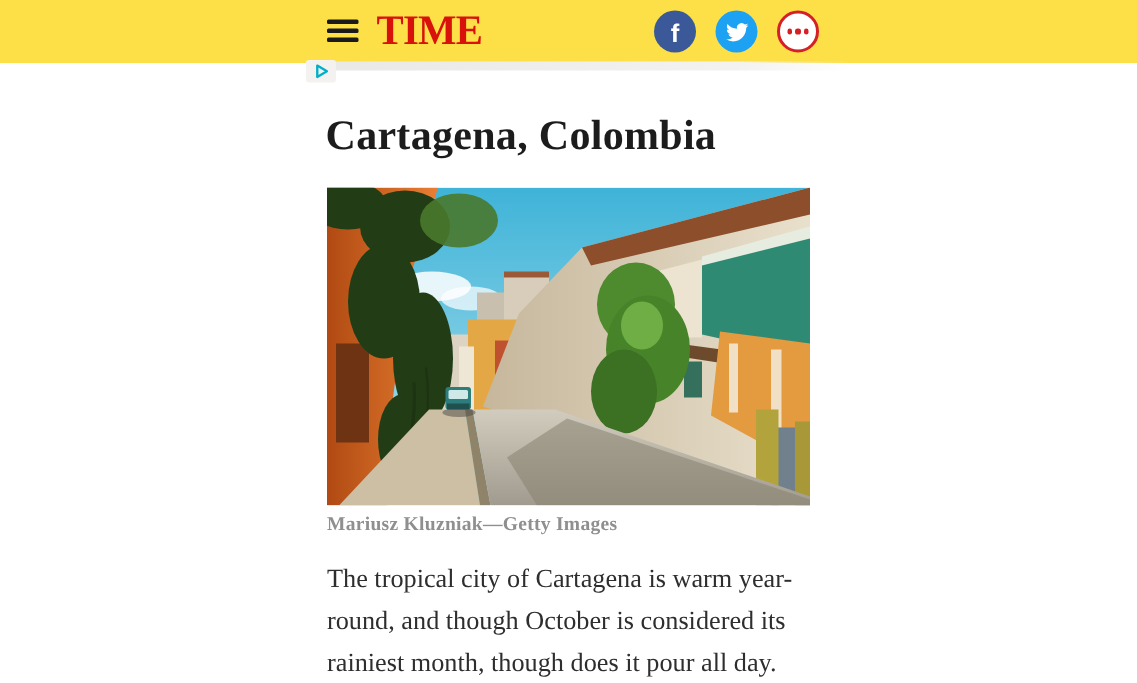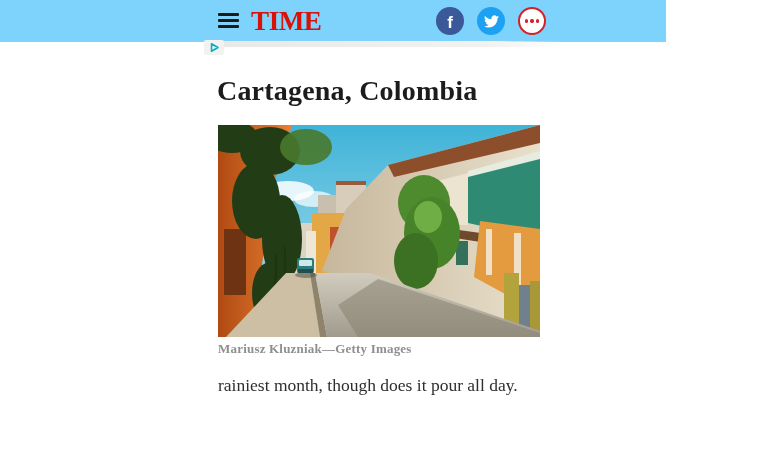--- a/index.html
+++ b/index.html
@@ -1,20 +1,20 @@
 <!DOCTYPE html>
 <html><head>
 <meta charset="utf-8">
 <style>
   html,body{margin:0;padding:0;background:#fff;}
   .page{position:relative;width:758px;height:455px;background:#ffffff;overflow:hidden;
         font-family:"Liberation Serif", serif;}
 
   
-  .topnav{position:absolute;left:0;top:0;width:666px;height:42px;background:#7dd3fc;}
+  .topnav{position:absolute;left:0;top:0;width:758px;height:42px;background:#fde047;}
   .hamburger{position:absolute;left:218px;top:13px;width:21px;height:15px;cursor:pointer;
              display:flex;flex-direction:column;justify-content:space-between;}
   .hamburger span{display:block;height:2.6px;width:100%;background:#1a1a1a;border-radius:1px;}
   .brand{position:absolute;left:251px;top:6px;font-size:28px;font-weight:700;
          color:#d8120b;letter-spacing:-0.5px;transform:scaleX(.97);transform-origin:left;
          line-height:30px;cursor:pointer;}
   .social{position:absolute;left:436px;top:7px;display:flex;gap:13px;}
   .circle{width:28px;height:28px;border-radius:50%;display:flex;align-items:center;
           justify-content:center;cursor:pointer;box-sizing:border-box;}
   .fb{background:#3b5998;color:#fff;font-family:"Liberation Sans",sans-serif;
@@ -152,16 +152,18 @@
       <ellipse cx="88" cy="150" rx="11" ry="3" fill="#4a4a46" opacity=".5"></ellipse>
       <rect x="79" y="133" width="17" height="15" rx="2" fill="#2e7d7d"></rect>
       <rect x="81" y="135" width="13" height="6" rx="1" fill="#cfe8e8"></rect>
       <rect x="80" y="144" width="15" height="4" fill="#1f4f4f"></rect>
     </svg>
   </figure>
 
   <div class="caption">Mariusz Kluzniak—Getty Images</div>
 
   <div class="bodytext">
+    <div>The tropical city of Cartagena is warm year-</div>
+    <div>round, and though October is considered its</div>
     <div>rainiest month, though does it pour all day.</div>
   </div>
 
 </div>
 
 </body></html>

